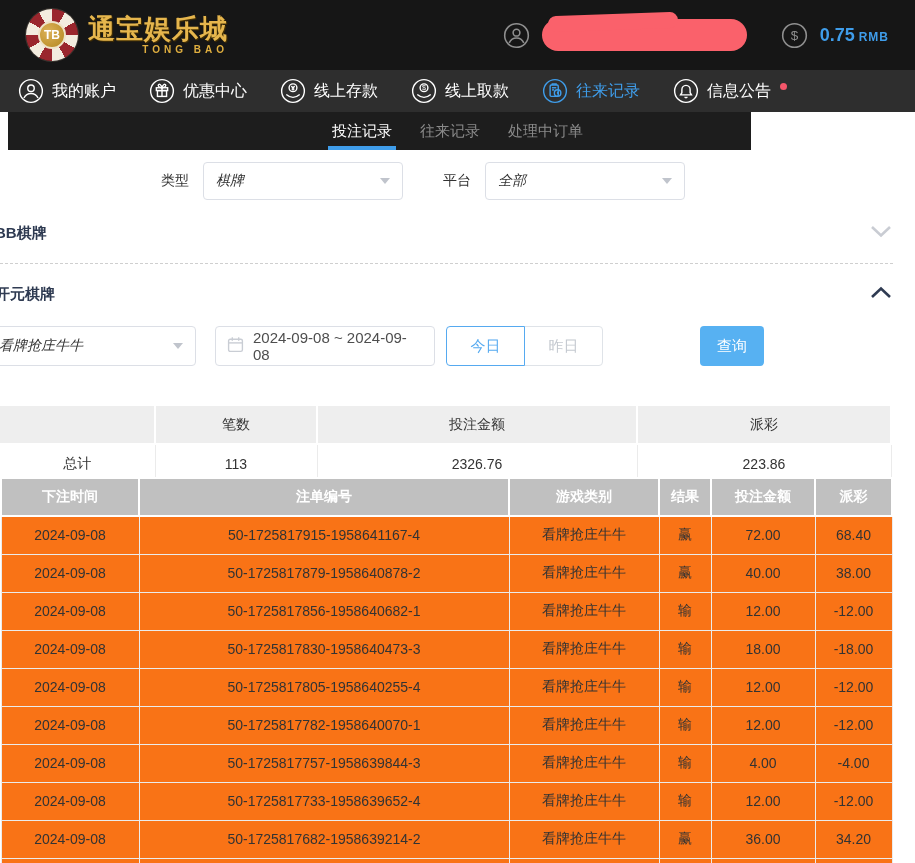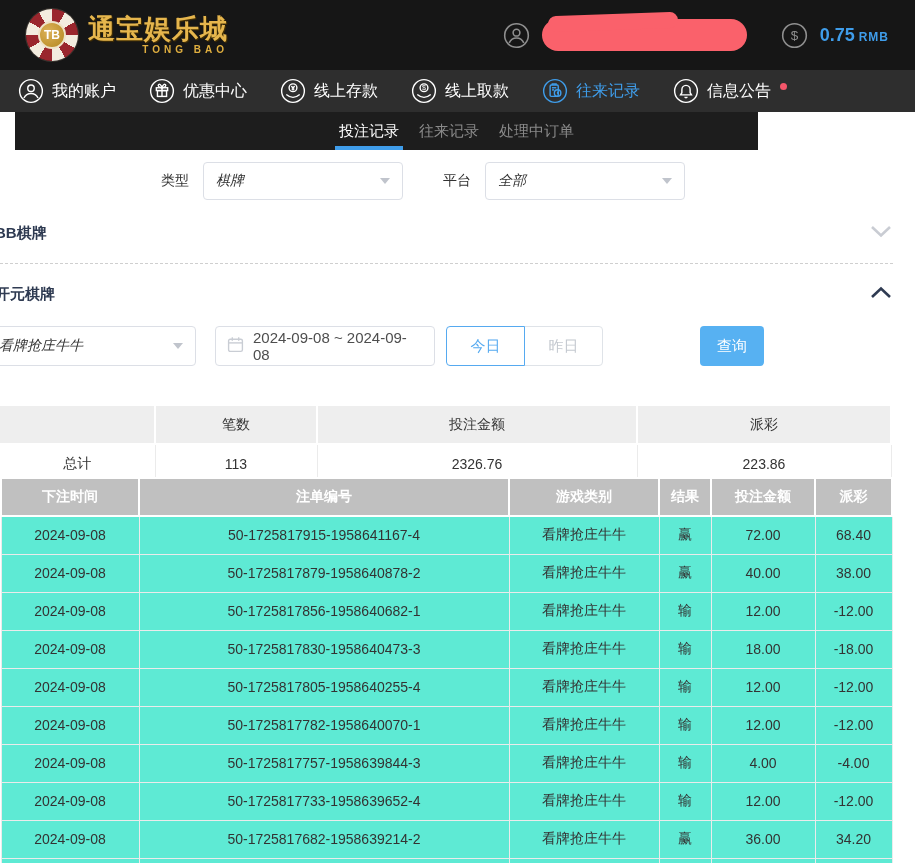--- a/index.html
+++ b/index.html
@@ -32,22 +32,22 @@
 
   
   .mainnav { position:absolute; top:70px; left:0; width:915px; height:42px; background:#2e2e2e;
              display:flex; align-items:center; padding-left:18px; gap:33px; }
   .nav-item { display:flex; align-items:center; gap:8px; color:#fff; font-size:16px; cursor:pointer; }
   .nav-item svg { display:block; }
   .nav-item.active { color:#3f9dea; }
   .nav-dot { width:7px; height:7px; background:#f4566a; border-radius:50%; align-self:flex-start; margin:5px 0 0 1px; }
 
   
-  .subtabs { position:absolute; top:112px; left:15px; width:743px; height:38px; background:#1d1d1d;
-             display:flex; padding-left:322px; gap:16px; }
+  .subtabs { position:absolute; top:112px; left:8px; width:743px; height:38px; background:#1d1d1d;
+             display:flex; padding-left:322px; gap:24px; }
   .subtab { position:relative; color:#8a8a8a; font-size:15px; display:flex; align-items:center; padding:0 2px; cursor:pointer; }
   .subtab.active { color:#fff; }
   .subtab.active::after { content:""; position:absolute; left:-2px; right:-2px; bottom:0; height:4px; background:#3f9dea; }
 
   
   .filter-row { position:absolute; top:162px; left:161px; display:flex; align-items:center; }
   .flabel { font-size:14px; color:#333; margin-right:14px; }
   .sel { width:200px; height:38px; border:1px solid #dcdfe6; border-radius:4px; background:#fff;
          display:flex; align-items:center; justify-content:space-between; padding:0 12px;
          font-size:14px; color:#333; cursor:pointer;font-style:italic; }
@@ -84,21 +84,21 @@
   .summary th { background:#eeeeee; border:2px solid #fff; height:39px; font-size:14px;
                 font-weight:normal; color:#333; text-align:center; }
   .summary td { background:#fff; border:1px solid #ebebeb; height:39px; font-size:14px;
                 color:#333; text-align:center; }
   .summary tr td:first-child, .summary tr th:first-child { border-left:none; }
 
   
   .records { position:absolute; top:477px; left:0; width:891px; }
   .records th { background:#c0c0c0; border:2px solid #fff; height:38px; font-size:14px;
                 font-weight:bold; color:#fff; text-align:center; }
-  .records td { background:#5eead4; border:1px solid #ebebeb; height:38px; font-size:14px;
+  .records td { background:#f97316; border:1px solid #ebebeb; height:38px; font-size:14px;
                 color:#333; text-align:center; }
   .records .partial td { height:7px; border-bottom:none; }
   .neg { color:#f15353; }
 </style>
 </head>
 <body>
 
 <div class="page">
 
   <header class="topbar">

